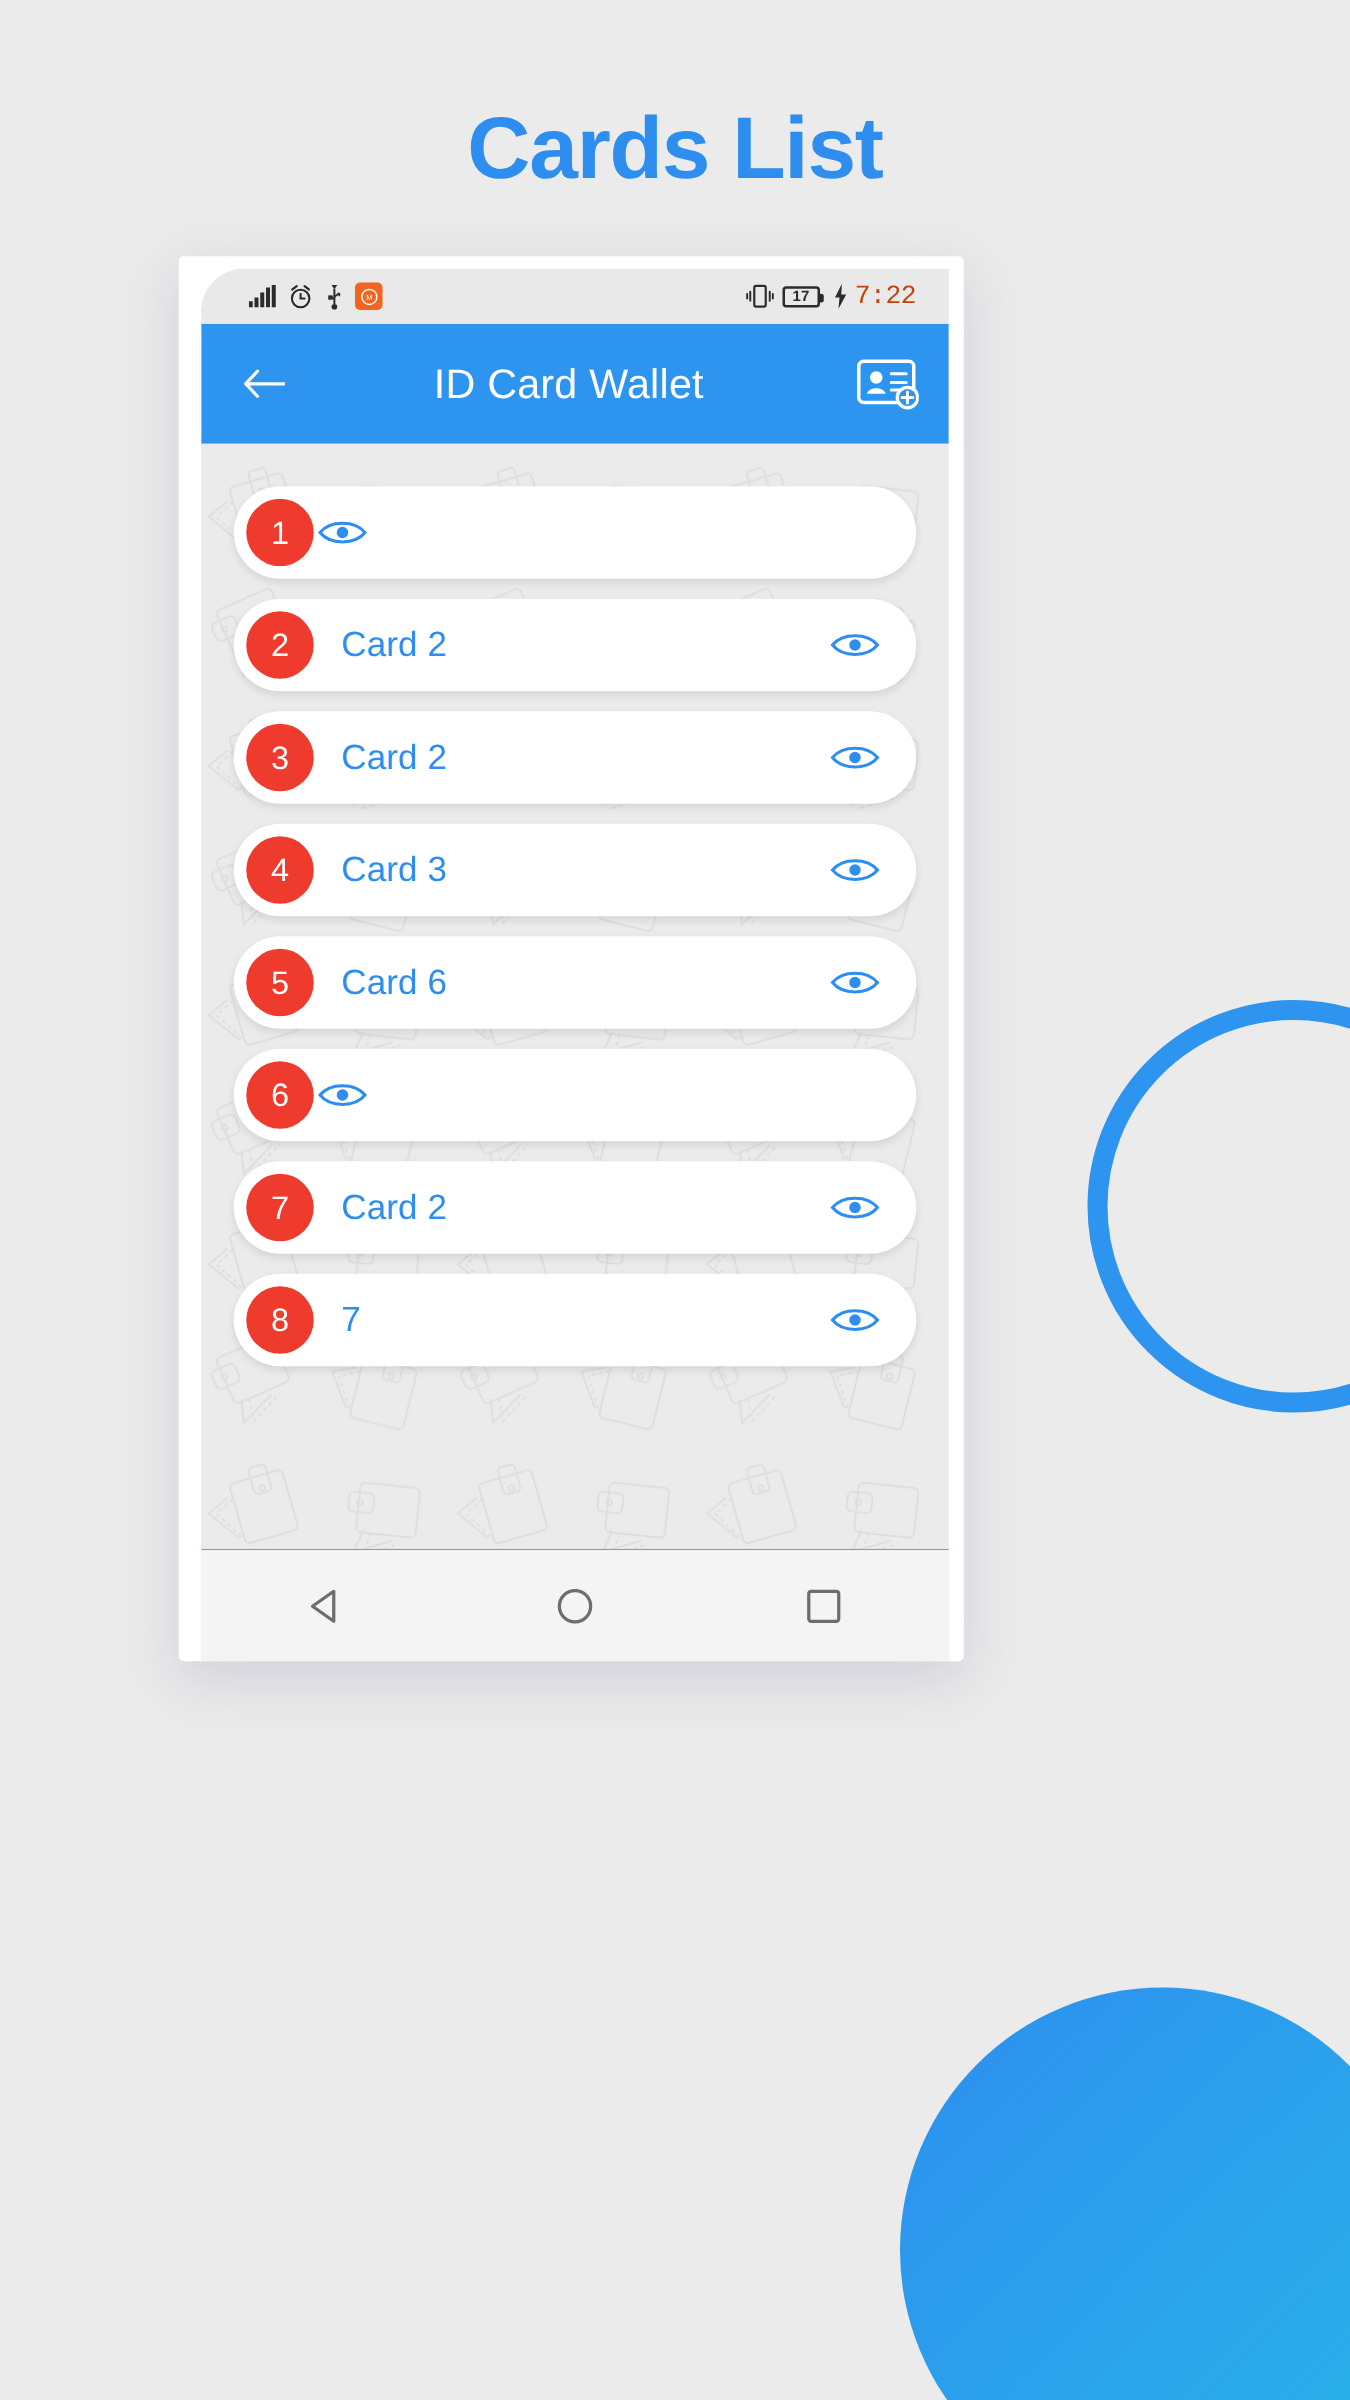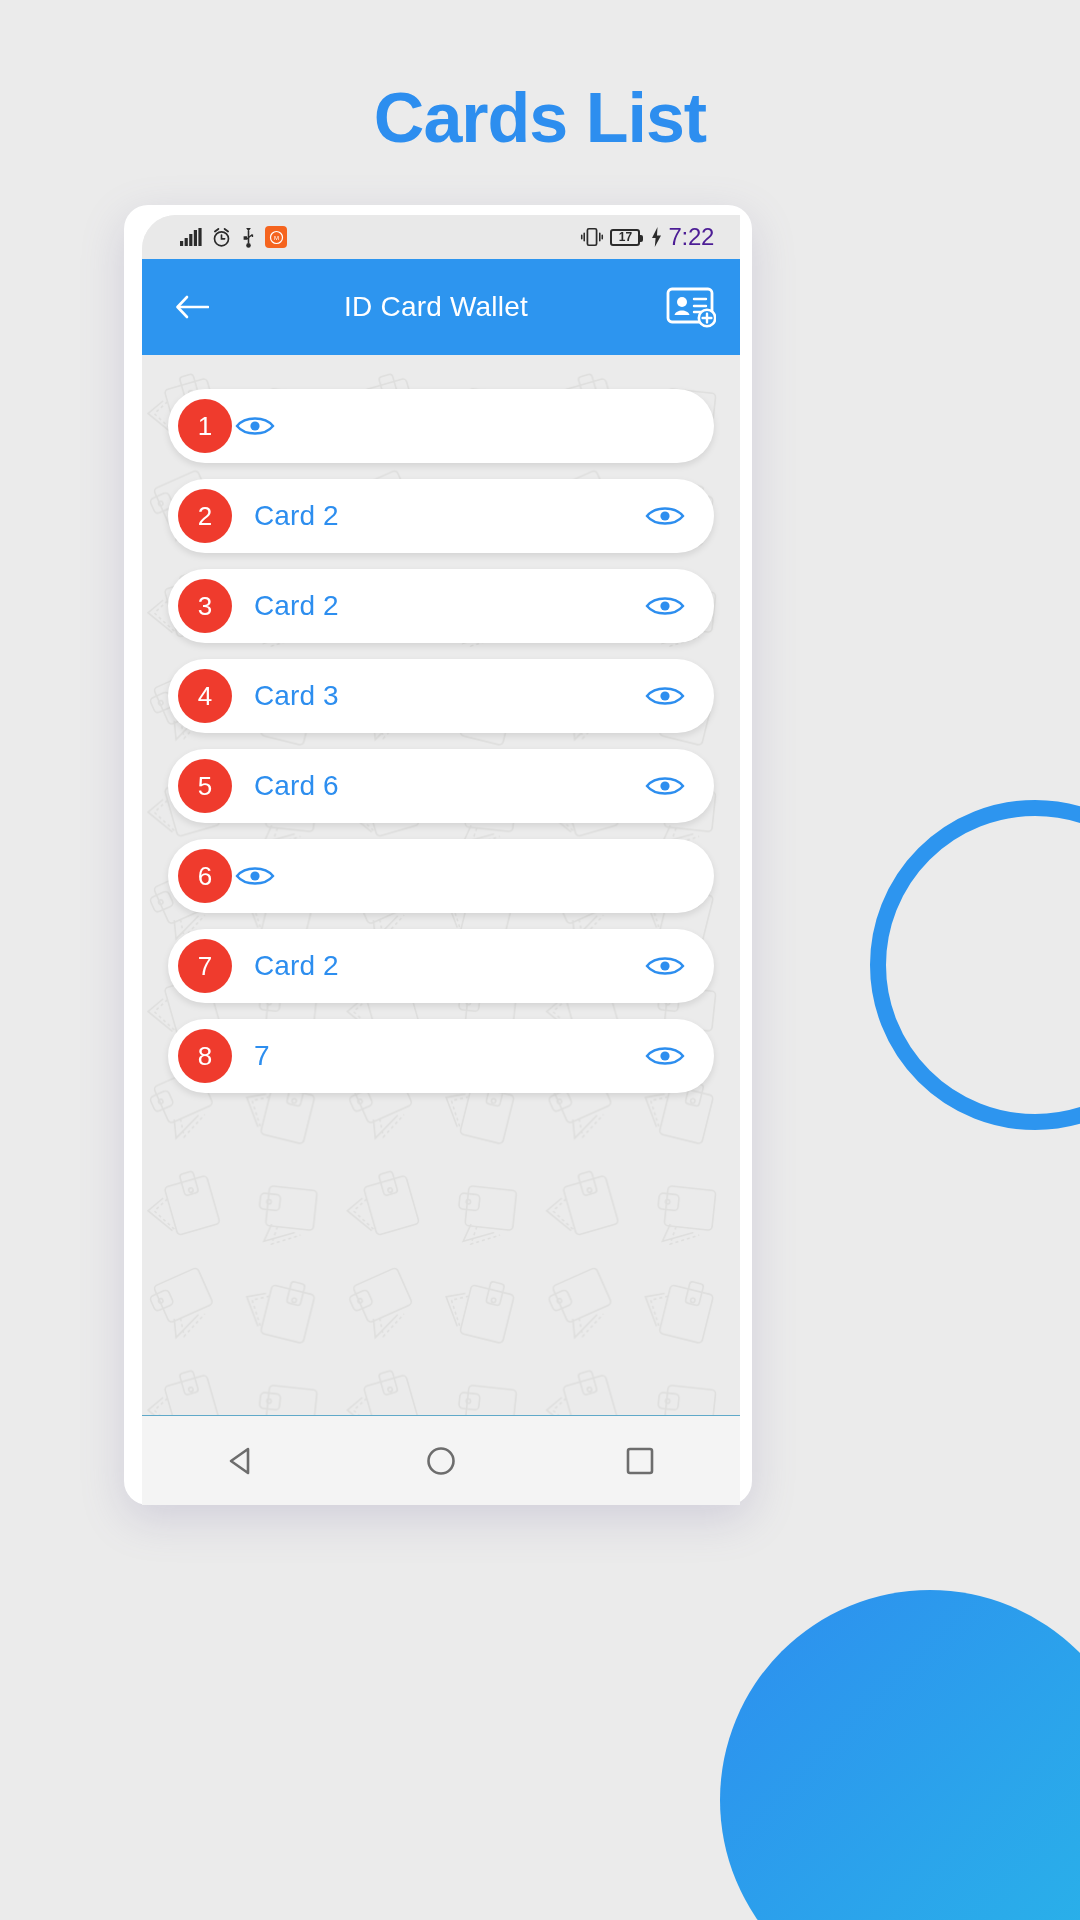--- a/index.html
+++ b/index.html
@@ -43,24 +43,24 @@
     font-size: 70px;
     font-weight: bold;
     color: #2d8eef;
     letter-spacing: -1px;
     z-index: 3;
   }
 
   
   .phone {
     position: absolute;
-    left: 124px; top: 205px;
-    width: 628px; height: 1300px;
+    left: 143px; top: 205px;
+    width: 628px; height: 1124px;
     background: #ffffff;
-    border-radius: 24px;
+    border-radius: 4px;
     box-shadow: 0 14px 44px rgba(120,110,160,0.22);
     padding: 10px 12px 0 18px;
     z-index: 2;
   }
   .screen {
     position: relative;
     width: 100%; height: 100%;
     overflow: hidden;
     border-top-left-radius: 34px;
     background: #ebebeb;
@@ -81,22 +81,22 @@
   }
   .sb-right { gap: 6px; padding-right: 10px; }
   .sb-icon { display: block; }
   .sb-appicon {
     width: 22px; height: 22px;
     background: #f5641e;
     border-radius: 4px;
     display: flex; align-items: center; justify-content: center;
   }
   .sb-time {
-    font-size: 24px; color: #4c1d95;
-    font-family: Liberation Sans, sans-serif;
+    font-size: 21px; color: #c2410c;
+    font-family: Liberation Mono, monospace;
     letter-spacing: -0.3px;
   }
   .sb-batt {
     display: flex; align-items: center;
   }
   .sb-battbox {
     position: relative;
     width: 30px; height: 17px;
     border: 2px solid #2b2b2b;
     border-radius: 3px;
@@ -115,21 +115,21 @@
     height: 96px;
     background: #2d95ef;
     display: flex;
     align-items: center;
     padding: 0 22px 0 26px;
   }
   .appbar-title {
     flex: 1;
     text-align: center;
     color: #ffffff;
-    font-size: 28px;
+    font-size: 33px;
     font-weight: normal;
     letter-spacing: 0.2px;
     margin-left: -8px;
   }
   .back-btn { width: 48px; height: 48px; display:flex; align-items:center; justify-content:center; cursor:pointer; }
   .add-btn  { width: 54px; height: 54px; display:flex; align-items:center; justify-content:center; cursor:pointer; }
 
   
   .body {
     position: relative;

